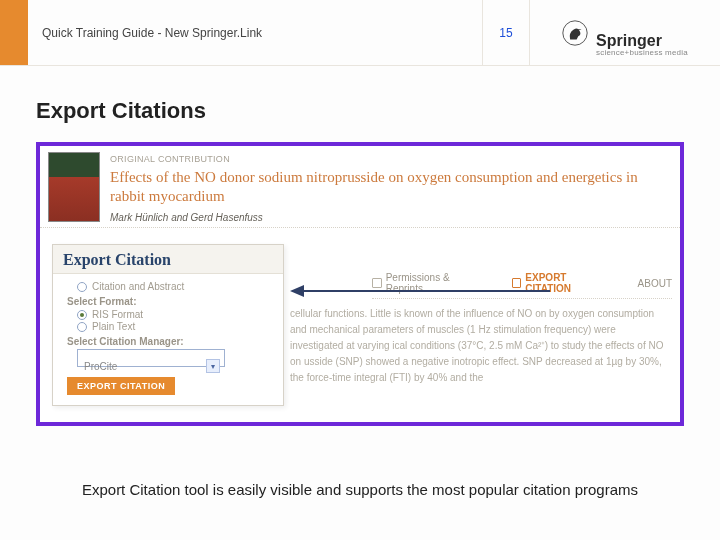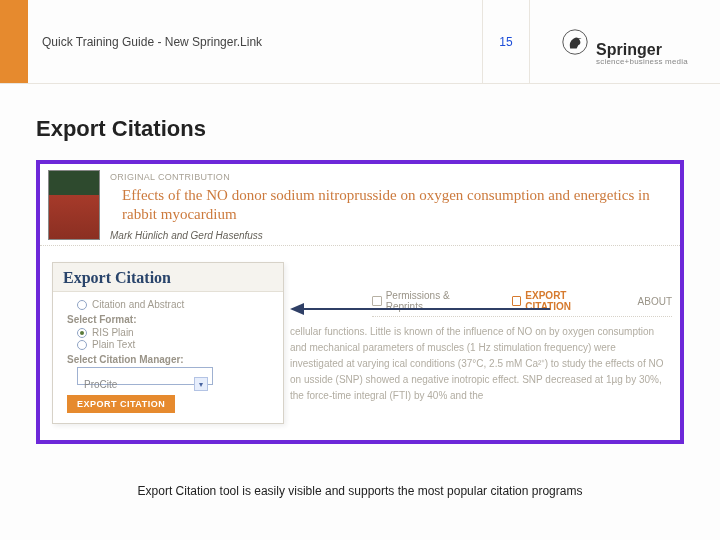--- a/index.html
+++ b/index.html
@@ -7,21 +7,21 @@
   body {
     width: 720px;
     height: 540px;
     font-family: Arial, Helvetica, sans-serif;
     background: #fdfdfd;
     position: relative;
     overflow: hidden;
   }
   .header {
     display: flex;
-    height: 84px;
+    height: 66px;
     border-bottom: 1px solid #e9e5de;
   }
   .orange-block {
     width: 28px;
     background: #e68a2e;
   }
   .header-title-area {
     flex: 1;
     display: flex;
     align-items: center;
@@ -97,21 +97,21 @@
   .article-type {
     font-size: 9px;
     color: #a8a296;
     letter-spacing: 0.3px;
     filter: blur(0.3px);
   }
   .article-title {
     font-family: "Times New Roman", serif;
     font-size: 15px;
     color: #cc7a3d;
-    margin: 4px 0 6px 12px;
+    margin: 4px 0 6px 0;
     line-height: 1.25;
     filter: blur(0.4px);
   }
   .article-authors {
     font-size: 10px;
     color: #66625a;
     filter: blur(0.4px);
     font-style: italic;
   }
   
@@ -161,21 +161,21 @@
     justify-content: center;
   }
   .radio.checked::after {
     content: "";
     width: 4px; height: 4px;
     border-radius: 50%;
     background: #5a7a3a;
   }
   .select-stub {
     margin: 2px 0 0 10px;
-    width: 136px;
+    width: 148px;
     height: 18px;
     border: 1px solid #9fb1d1;
     background: #fff;
     display: flex;
     align-items: center;
     justify-content: space-between;
     padding: 16px 4px 0 6px;
     font-size: 10px;
     color: #888;
   }
@@ -259,21 +259,21 @@
     color: #b2ada2;
     filter: blur(0.7px);
     z-index: 1;
   }
   .footer-caption {
     position: absolute;
     bottom: 42px;
     left: 0;
     right: 0;
     text-align: center;
-    font-size: 12px;
+    font-size: 15px;
     color: #222;
     padding: 0 36px;
   }
 </style>
 </head>
 <body>
 
 <div class="header">
   <div class="orange-block"></div>
   <div class="header-title-area">Quick Training Guide -  New Springer.Link</div>
@@ -329,21 +329,21 @@
       <div class="popover-title">Export Citation</div>
       <div class="popover-body">
         <div class="radio-row">
           <span class="radio"></span>
           <span>Citation and Abstract</span>
         </div>
 
         <div class="pop-label">Select Format:</div>
         <div class="radio-row">
           <span class="radio checked"></span>
-          <span>RIS Plain</span>
+          <span>RIS Format</span>
         </div>
         <div class="radio-row">
           <span class="radio"></span>
           <span>Plain Text</span>
         </div>
 
         <div class="pop-label">Select Citation Manager:</div>
         <div class="select-stub">
           <span>ProCite</span>
           <span class="chev">▾</span>

